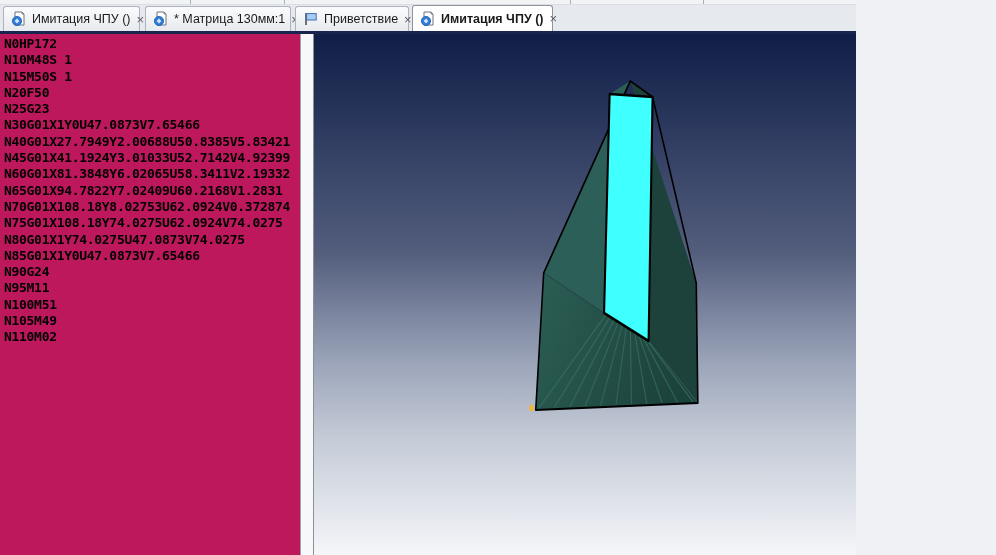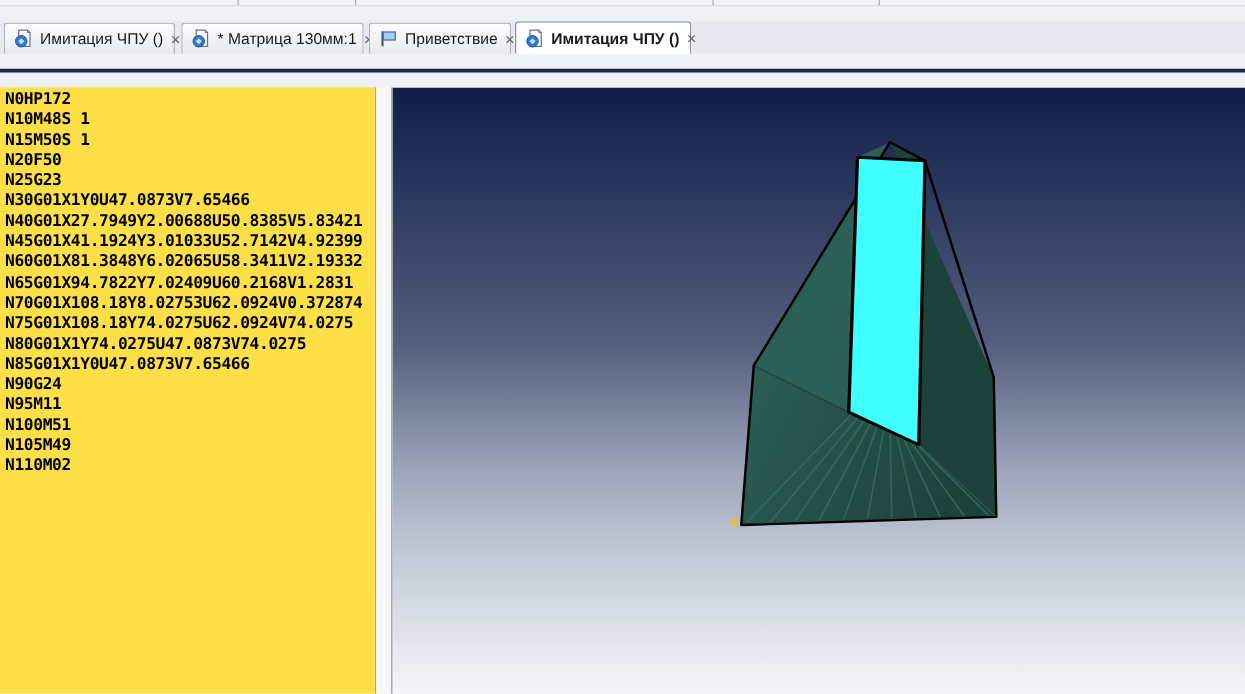--- a/index.html
+++ b/index.html
@@ -1,39 +1,39 @@
 <!DOCTYPE html>
 <html style="--sel: #2E80E0;"><head>
 <meta charset="utf-8">
 <style>
   * { margin:0; padding:0; box-sizing:border-box; }
   html,body { width:996px; height:555px; overflow:hidden; }
   body { font-family:"Liberation Sans", sans-serif; background:#F0F1F4; }
-  .window { width:996px; height:555px; display:flex; flex-direction:column;gap:12px; }
+  .window { width:856px; height:555px; display:flex; flex-direction:column; }
 
   
   .topstrip { height:5px; background:#F2F3F5; border-bottom:1px solid #DADDE1; position:relative; flex:0 0 auto; }
   .topstrip .div { position:absolute; top:0; width:1px; height:4px; background:#A9ADB5; }
 
   
   .tabbar { height:26px; background:#E6E9ED; position:relative; flex:0 0 auto; }
   .tab { position:absolute; top:1px; bottom:0; display:flex; align-items:center; gap:5px;
          padding:0 7px; font-size:12.5px; color:#1a1a1a; cursor:default;
          background:linear-gradient(#FBFCFD,#E7EAEE); border:1px solid #ADB3BC; border-bottom:none;
          border-radius:3px 3px 0 0; white-space:nowrap; }
   .tab.active { background:#FFFFFF; border-color:#8E959E; font-weight:bold; top:0; z-index:2; }
   .tab .close { margin-left:auto; color:#5A5F66; font-size:13px; font-weight:normal; padding:0 1px; line-height:1; }
   .tab .ticon { display:inline-flex; width:16px; height:16px; flex:0 0 auto; }
 
   
   .navyband { height:3px; background:#17254F; flex:0 0 auto; }
 
   
   .content { flex:1 1 auto; display:flex; min-height:0; }
-  .gcode-panel { width:301px; background:#fde047; border-right:1px solid #9AA0A6; padding-top:2px;
+  .gcode-panel { width:301px; background:#be185d; border-right:1px solid #9AA0A6; padding-top:2px;
                  overflow:hidden; flex:0 0 auto; }
   .row { height:16.3px; line-height:16.3px; padding-left:4px; font-family:"DejaVu Sans Mono", monospace;
          font-size:13px; font-weight:bold; color:#000; letter-spacing:-0.3px; white-space:nowrap; }
   .row.sel { background:var(--sel,#2E80E0); color:#FFFFFF; }
 
   .vtrack { width:13px; background:#F7F8F9; border-right:1px solid #8A8F98; flex:0 0 auto; }
 
   .viewport { flex:1 1 auto; position:relative; min-width:0; }
   .viewport svg { position:absolute; inset:0; width:100%; height:100%; display:block; }
 </style>

